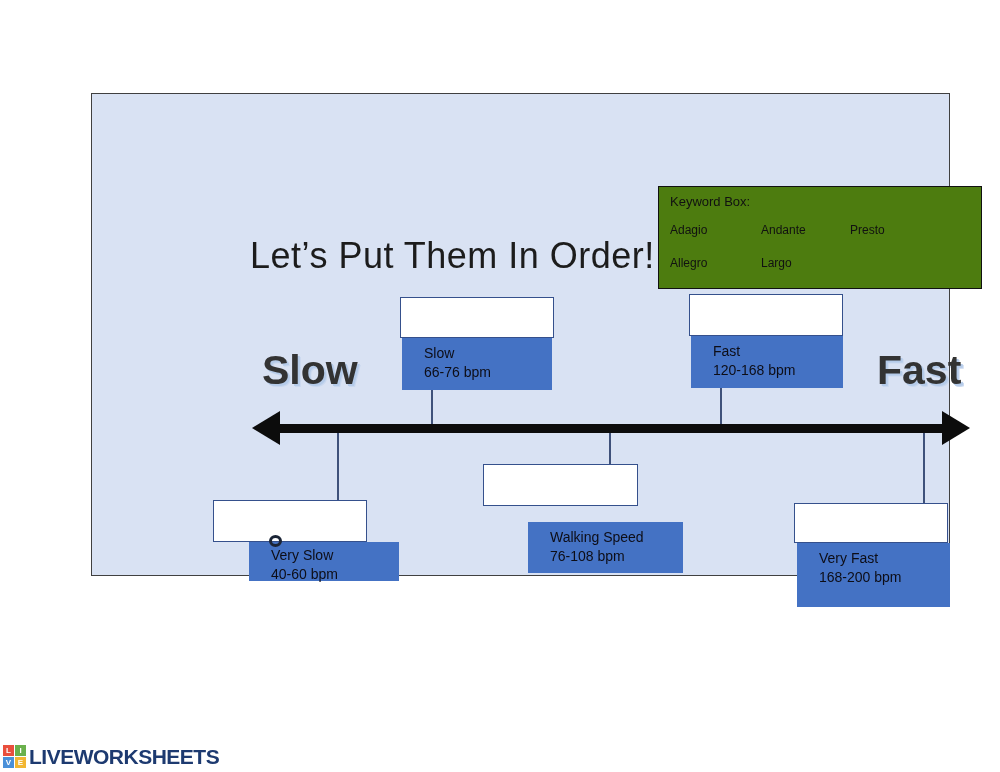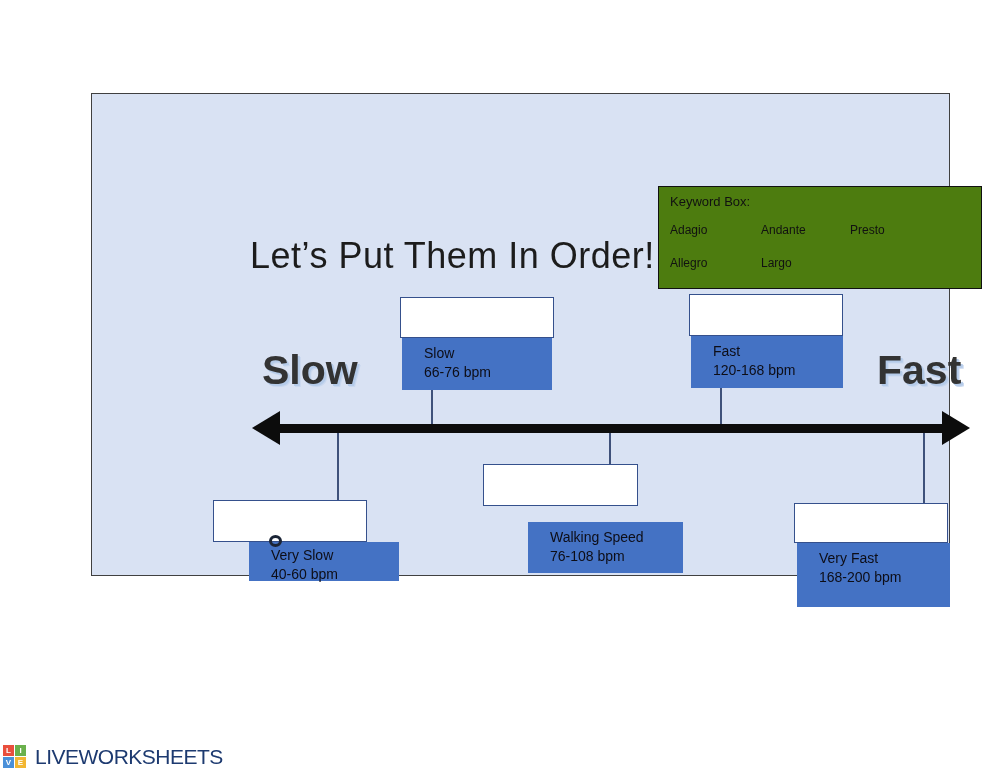--- a/index.html
+++ b/index.html
@@ -97,22 +97,22 @@
   }
   .logo-sq {
     display: flex; align-items: center; justify-content: center;
     color: #ffffff; font-size: 8px; font-weight: 700; line-height: 1;
   }
   .sq-l { background: #e94f3d; }
   .sq-i { background: #6ab04c; }
   .sq-v { background: #4a90d9; }
   .sq-e { background: #f2b632; }
   .brand-text {
-    position: absolute; left: 32px; top: 2px;
-    font-size: 21px; font-weight: 400; color: #1d3a70; letter-spacing: -0.5px;
+    position: absolute; left: 26px; top: 2px;
+    font-size: 21px; font-weight: 700; color: #1d3a70; letter-spacing: -0.5px;
     white-space: nowrap;
   }
 </style>
 </head>
 <body>
 
 <div class="page">
 
   <div class="panel">
 

